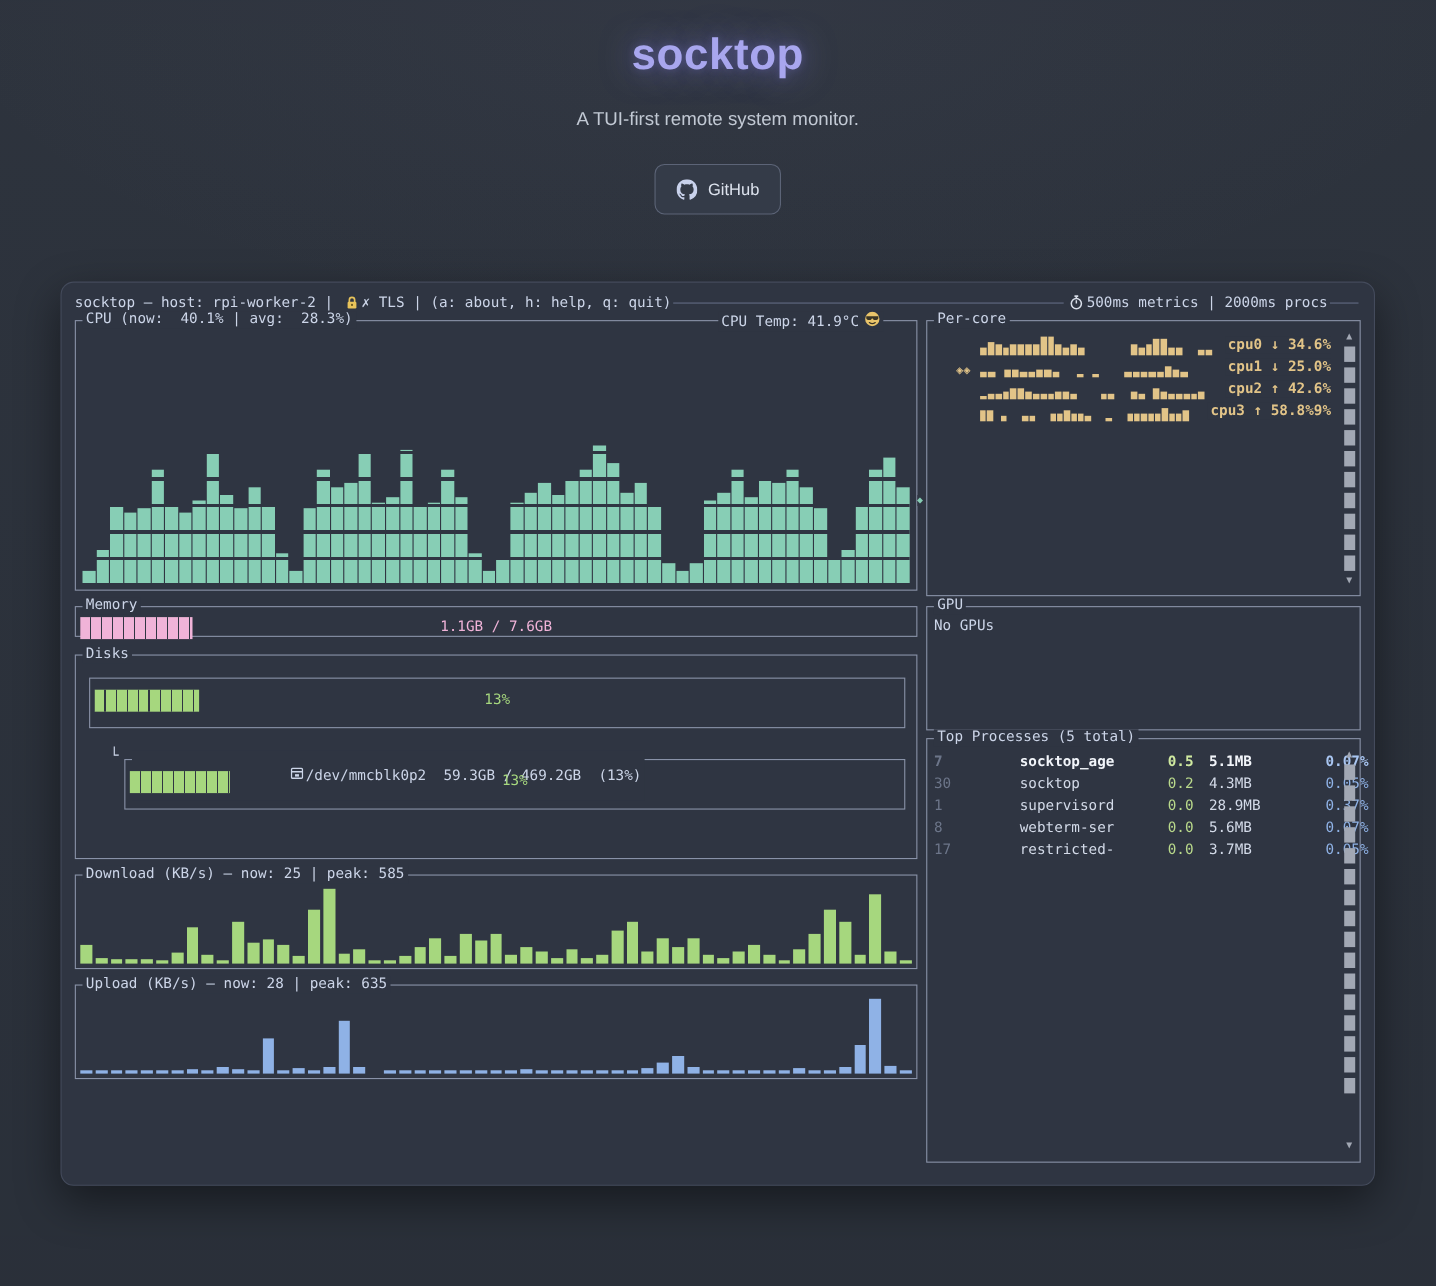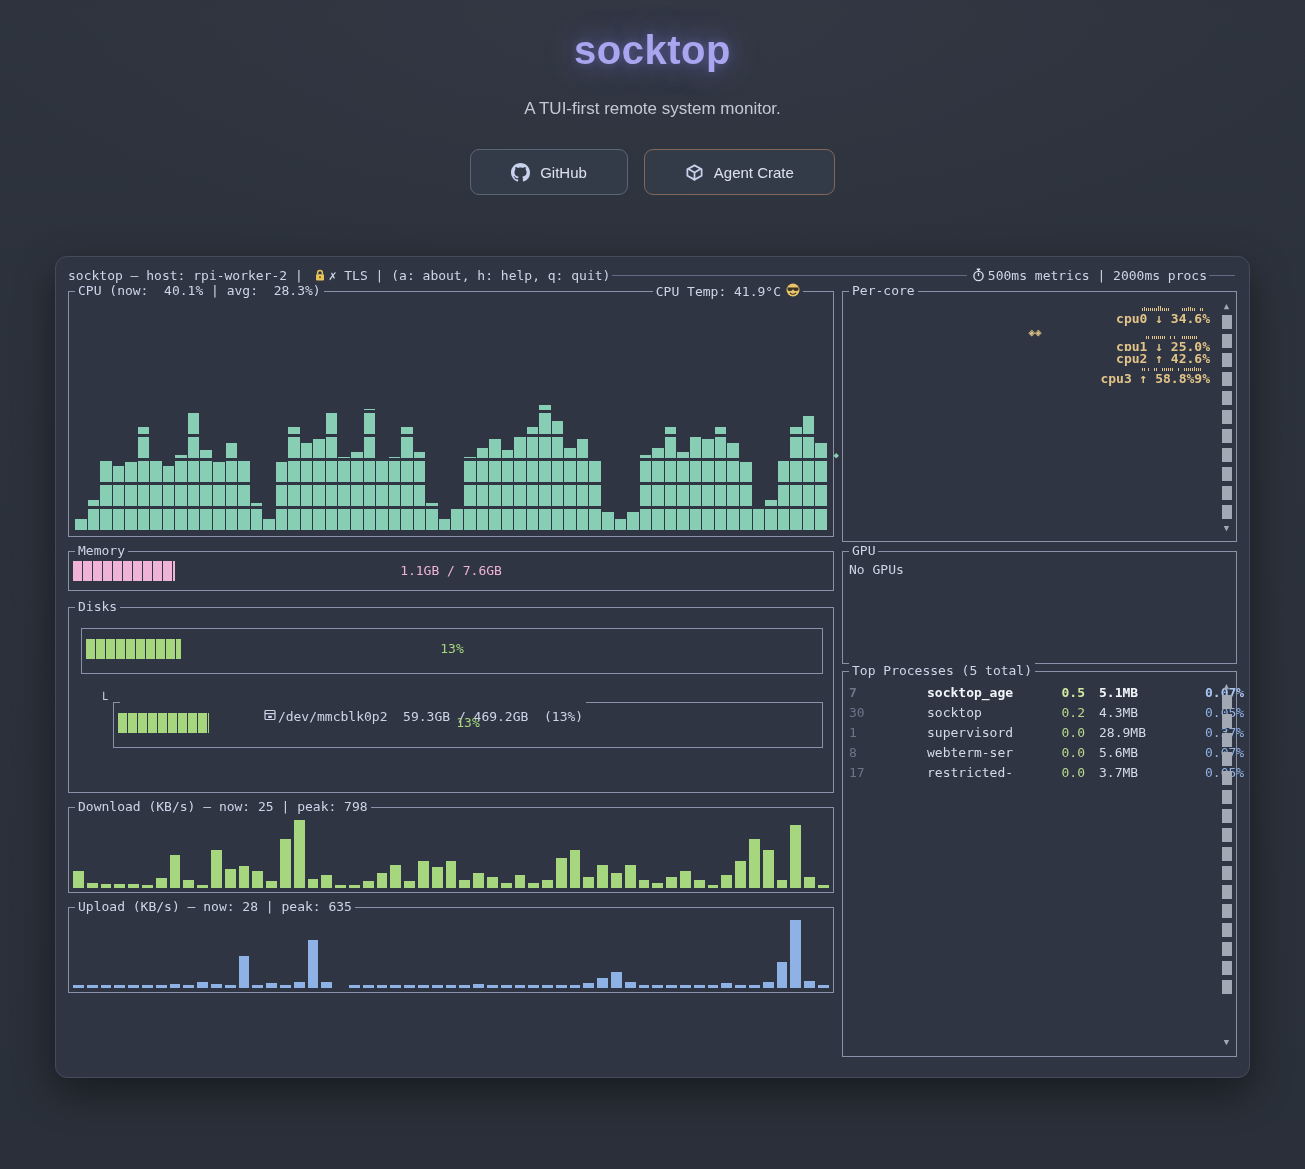--- a/index.html
+++ b/index.html
@@ -15,21 +15,21 @@
 
   
   .hero { text-align:center; }
   .hero h1 {
     margin:28px 0 0; font-size:40px; font-weight:800; letter-spacing:.5px;
     color:#a8a6ee; text-shadow:0 0 30px rgba(146,140,255,.55), 0 0 8px rgba(146,140,255,.25);
   }
   .hero p { margin:26px 0 0; font-size:17px; color:#c2c9d4; }
   .btns { margin:30px 0 0; display:flex; justify-content:center; gap:16px; }
   .btn {
-    display:inline-flex; align-items:center; gap:10px; height:46px; padding:0 40px;
+    display:inline-flex; align-items:center; gap:10px; height:46px; padding:0 19px;
     background:#343b48; border-radius:9px; font-size:15px; color:#dde3ee; text-decoration:none;
     border:1px solid #5a6178; cursor:pointer;
   }
   .btn .ic { display:inline-flex; }
   .btn svg { width:19px; height:19px; }
   .b-github { border-color:#5c6477; }
   .b-tui    { border-color:#83675a; }
   .b-agent  { border-color:#83675a; }
   .b-apt    { border-color:#5f7a5f; }
 
@@ -85,33 +85,33 @@
   .cpu-temp { position:absolute; top:-9px; right:30px; background:#2f3542; padding:0 3px; display:flex; gap:5px; align-items:center; }
   .cpu-wrap { position:absolute; left:6px; right:6px; top:10px; bottom:6px; }
   .cpu-wrap .chart { position:absolute; inset:0; }
   .bands { position:absolute; inset:0; pointer-events:none;
            background:repeating-linear-gradient(to top, transparent 0 21px, #2f3542 21px 24px); }
   .diamond { position:absolute; right:-6px; top:158px; color:#87ceb5; font-size:9px; background:#2f3542; z-index:3; }
 
   
   .p-core { height:251px; }
   .core-rows { padding:14px 26px 0 26px; }
-  .core-row { display:flex; align-items:flex-end; height:20px;flex-direction:column; }
+  .core-row { display:flex; align-items:flex-start; height:20px; }
   .cpre { color:#e2c488; font-size:11px; align-self:center; width:22px; }
   .spark { flex:1; height:17px; margin-right:5px; }
   .clabel { font-weight:bold; color:#e2c488; white-space:pre; position:relative; z-index:2; background:#2f3542; padding-left:2px; }
 
   
   .vscroll { position:absolute; right:3px; top:8px; bottom:8px; width:13px; display:flex; flex-direction:column; align-items:center; z-index:1; }
   .vscroll .arr { color:#a2a8b4; font-size:9px; line-height:12px; }
   .segs { flex:1; display:flex; flex-direction:column; justify-content:flex-start; gap:5px; padding:3px 0; }
   .segs b { width:10px; height:14px; background:#a2a8b4; display:block; }
 
   
-  .p-mem, .p-swap { height:40px; margin-top:16px; }
+  .p-mem, .p-swap { height:28px; margin-top:16px; }
   .p-mem { margin-top:14px; }
   .gauge { position:absolute; left:4px; right:4px; top:9px; height:20px; }
   .gfill { position:absolute; left:0; top:0; bottom:0; }
   .gfill.pinkf  { background:#f0b3d8; }
   .gfill.tanf   { background:#e2c488; }
   .gfill.greenf { background:#a6d77e; }
   .gstripes { position:absolute; inset:0; background:repeating-linear-gradient(to right, transparent 0 9px, #2f3542 9px 10px); }
   .glabel { position:absolute; left:0; right:0; top:0; line-height:20px; text-align:center; white-space:pre; }
   .pinkt  { color:#f0b3d8; }
   .tant   { color:#e2c488; }
@@ -161,29 +161,20 @@
     <h1>socktop</h1>
     <p>A TUI-first remote system monitor.</p>
     <nav class="btns">
       <a class="btn b-github">
         <span class="ic">
           <svg viewBox="0 0 16 16" fill="#c9d2ec">
               <path d="M8 0C3.58 0 0 3.58 0 8c0 3.54 2.29 6.53 5.47 7.59.4.07.55-.17.55-.38 0-.19-.01-.82-.01-1.49-2.01.37-2.53-.49-2.69-.94-.09-.23-.48-.94-.82-1.13-.28-.15-.68-.52-.01-.53.63-.01 1.08.58 1.23.82.72 1.21 1.87.87 2.33.66.07-.52.28-.87.51-1.07-1.78-.2-3.64-.89-3.64-3.95 0-.87.31-1.59.82-2.15-.08-.2-.36-1.02.08-2.12 0 0 .67-.21 2.2.82.64-.18 1.32-.27 2-.27s1.36.09 2 .27c1.53-1.04 2.2-.82 2.2-.82.44 1.1.16 1.92.08 2.12.51.56.82 1.27.82 2.15 0 3.07-1.87 3.75-3.65 3.95.29.25.54.73.54 1.48 0 1.07-.01 1.93-.01 2.2 0 .21.15.46.55.38A8.01 8.01 0 0 0 16 8c0-4.42-3.58-8-8-8z"></path>
             </svg>
         </span>
         <span>GitHub</span>
-      </a>
-      <a class="btn b-agent">
-        <span class="ic">
-          <svg viewBox="0 0 24 24" fill="none" stroke="#c9d2ec" stroke-width="2.2" stroke-linejoin="round">
-              <path d="M21 16V8l-9-5-9 5v8l9 5 9-5z"></path>
-              <path d="M3.3 7l8.7 5 8.7-5M12 22V12"></path>
-            </svg>
-        </span>
-        <span>Agent Crate</span>
       </a>
     </nav>
   </header>
 
   <div class="term">
 
     <div class="tbody">
 
       <div class="status">
         <span class="pre">socktop — host: rpi-worker-2 | </span>
@@ -330,21 +321,21 @@
               <div class="dgauge">
                 <div class="gfill greenf" id="disk2-fill" style="width: 13%;">
                     <div class="gstripes"></div>
                   </div>
                 <div class="glabel greent">13%</div>
               </div>
             </div>
           </div>
 
           <div class="panel p-net">
-            <span class="ptitle">Download (KB/s) — now: 25 | peak: 798</span>
+            <span class="ptitle">Download (KB/s) — now: 25 | peak: 585</span>
             <div class="net-wrap">
               <div class="chart gap3 greenc">
                   <i style="height: max(3px, 25.641%);"></i>
                   <i style="height: max(3px, 6.83761%);"></i>
                   <i style="height: max(3px, 5.98291%);"></i>
                   <i style="height: max(3px, 6.49573%);"></i>
                   <i style="height: max(3px, 5.98291%);"></i>
                   <i style="height: max(3px, 5.12821%);"></i>
                   <i style="height: max(3px, 15.3846%);"></i>
                   <i style="height: max(3px, 47.8632%);"></i>

